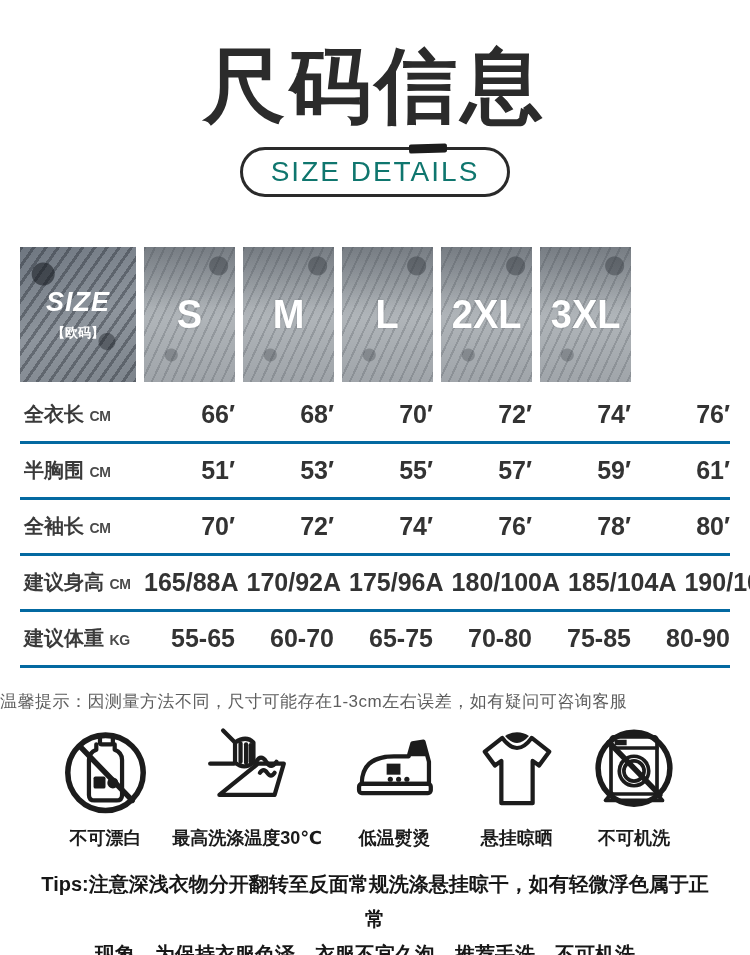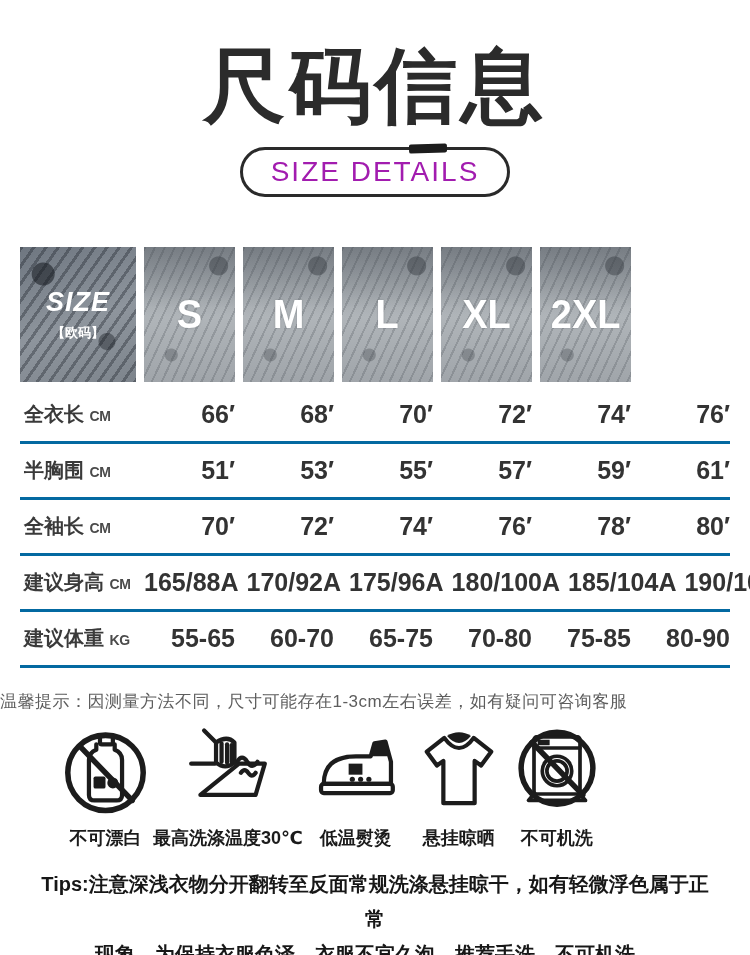--- a/index.html
+++ b/index.html
@@ -13,21 +13,21 @@
   .title-wrap { padding-top:42px; text-align:center; }
   .main-title {
     font-size:82px; font-weight:900; color:#2b2b2b; letter-spacing:4px;
     line-height:1.08;
   }
   .pill-wrap { margin-top:16px; display:flex; justify-content:center; }
   .pill {
     position:relative; display:inline-flex; align-items:center; justify-content:center;
     min-width:236px; height:50px; padding:0 28px;
     border:3.5px solid #2a2a2a; border-radius:27px;
-    font-size:28px; font-weight:500; letter-spacing:2px; color:#a21caf;
+    font-size:28px; font-weight:500; letter-spacing:2px; color:#0f766e;
   }
   .pill-notch {
     position:absolute; top:-6px; left:63%;
     width:38px; height:9px; background:#1d1d1d; border-radius:2px;
     transform:rotate(-2deg);
   }
   
   .grid7 {
     display:grid; grid-template-columns:116px repeat(6,1fr); gap:8px;
     margin:0 20px;
@@ -60,22 +60,22 @@
   
   .size-table { margin-top:6px; }
   .size-row { height:56px; align-items:center; border-bottom:3px solid #0369a1; }
   .row-label { padding-left:4px; font-size:20px; font-weight:600; color:#3a3a3a; white-space:nowrap; }
   .row-unit { font-size:14px; font-weight:700; color:#4a4a4a; letter-spacing:-.5px; }
   .row-val { text-align:right; font-size:25px; font-weight:600; color:#333; white-space:nowrap; }
   
   .notice { margin-top:22px; text-align:left; font-size:17px; color:#5d5d5d; letter-spacing:.5px; }
   
   .care-row {
-    margin-top:12px; display:flex; 
-    align-items:flex-end; padding:0 50px 0 58px;
+    margin-top:12px; display:flex; justify-content:space-between;
+    align-items:flex-end; padding:0 68px 0 58px;
   }
   .care-item { display:flex; flex-direction:column; align-items:center; }
   .care-icon { height:92px; display:flex; align-items:center; justify-content:center; }
   .care-icon svg { stroke:#1c1c1c; fill:none; stroke-width:4.6; stroke-linecap:round; stroke-linejoin:round; }
   .care-icon svg .fill { fill:#1c1c1c; stroke:none; }
   .care-icon svg .thick { stroke-width:6; }
   .care-label { margin-top:9px; font-size:18px; font-weight:600; color:#1b1b1b; white-space:nowrap; }
   
   .tips { margin-top:17px; text-align:center; font-size:20px; font-weight:600; color:#171717; line-height:35px; padding:0 34px; }
 </style>
@@ -100,24 +100,24 @@
   <div class="size-cell">
       <span class="size-label">S</span>
     </div>
   <div class="size-cell">
       <span class="size-label">M</span>
     </div>
   <div class="size-cell">
       <span class="size-label">L</span>
     </div>
   <div class="size-cell">
-      <span class="size-label">XL</span>
-    </div>
-  <div class="size-cell">
       <span class="size-label">2XL</span>
+    </div>
+  <div class="size-cell">
+      <span class="size-label">3XL</span>
     </div>
 </div>
 
 <div class="size-table">
 
   <div class="grid7 size-row">
     <div class="row-label"><span>全衣长</span> <span class="row-unit">CM</span></div>
     <div class="row-val">66′</div>
     <div class="row-val">68′</div>
     <div class="row-val">70′</div>

